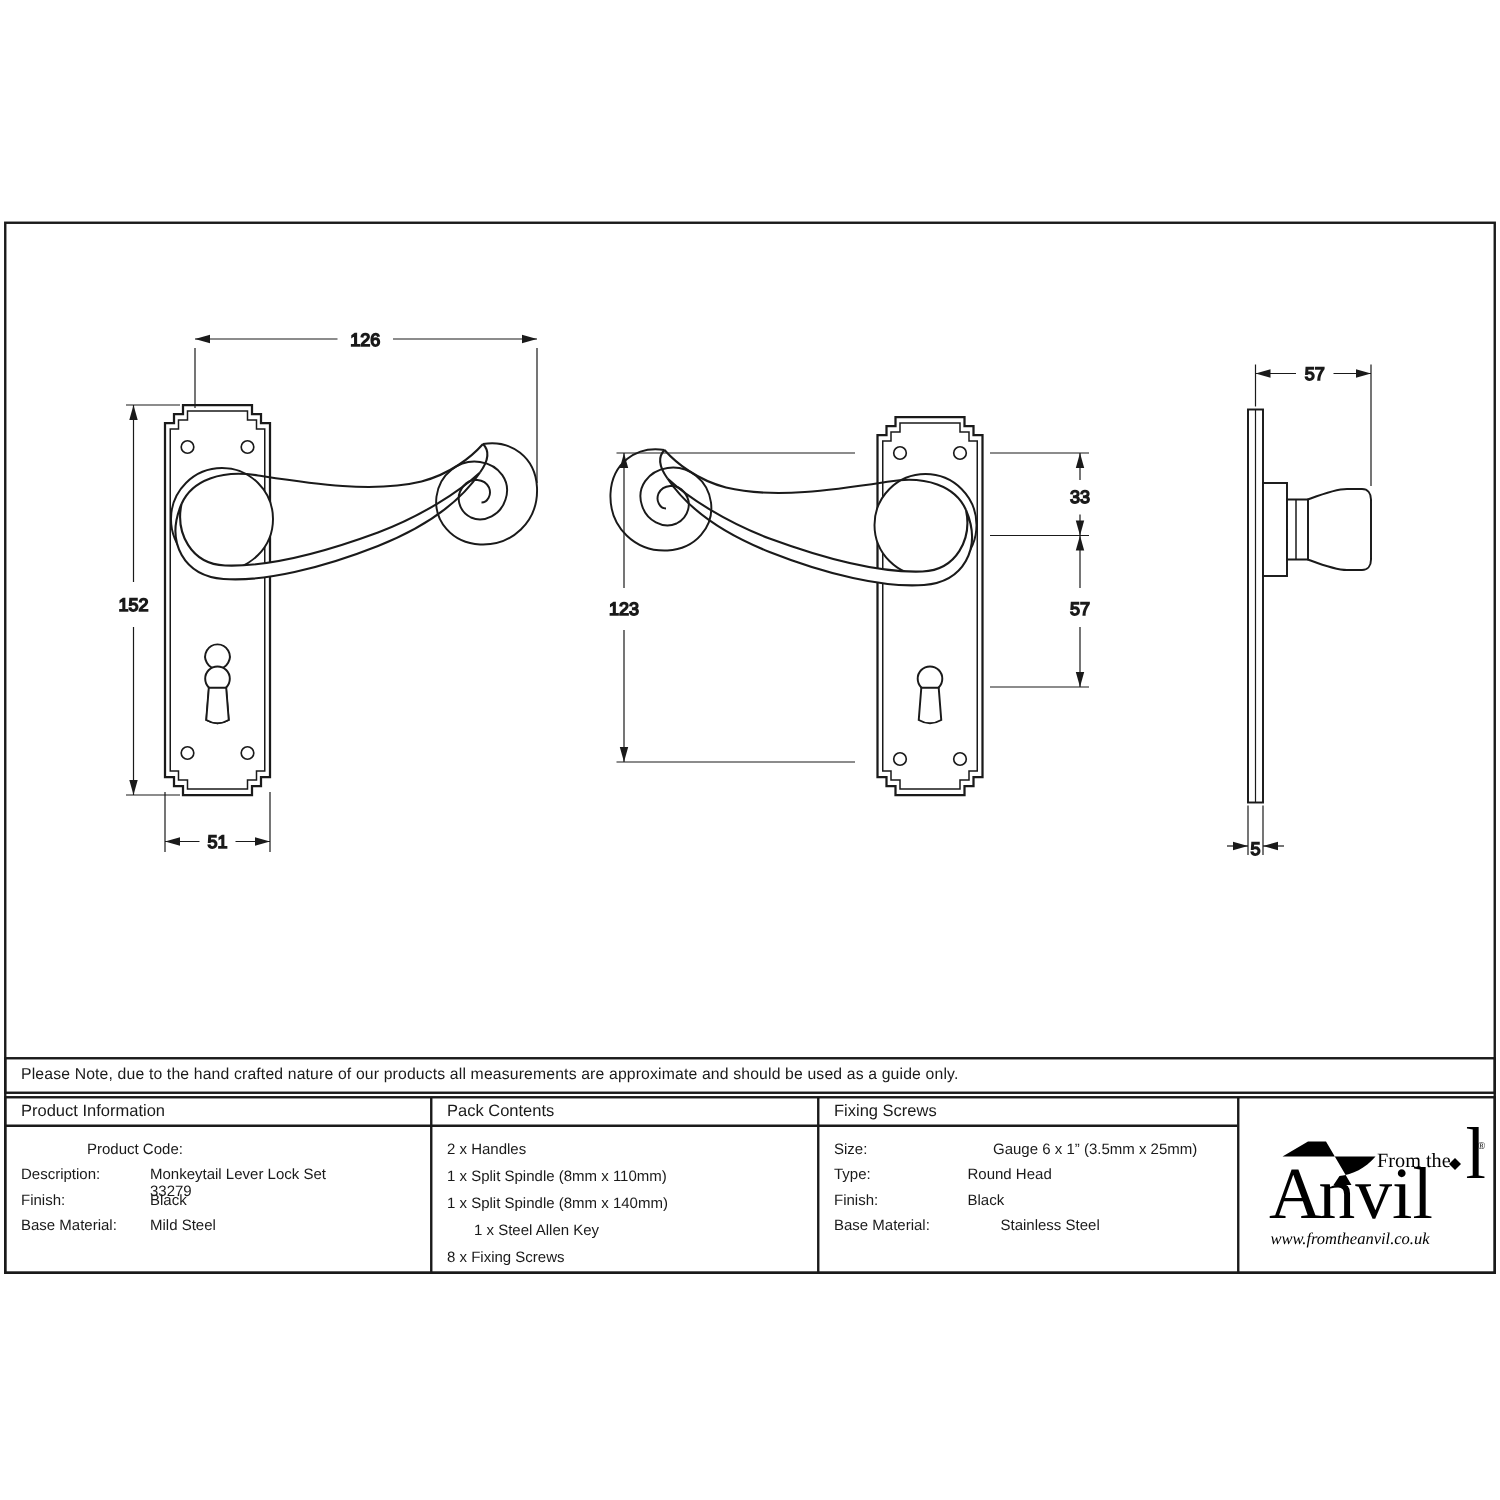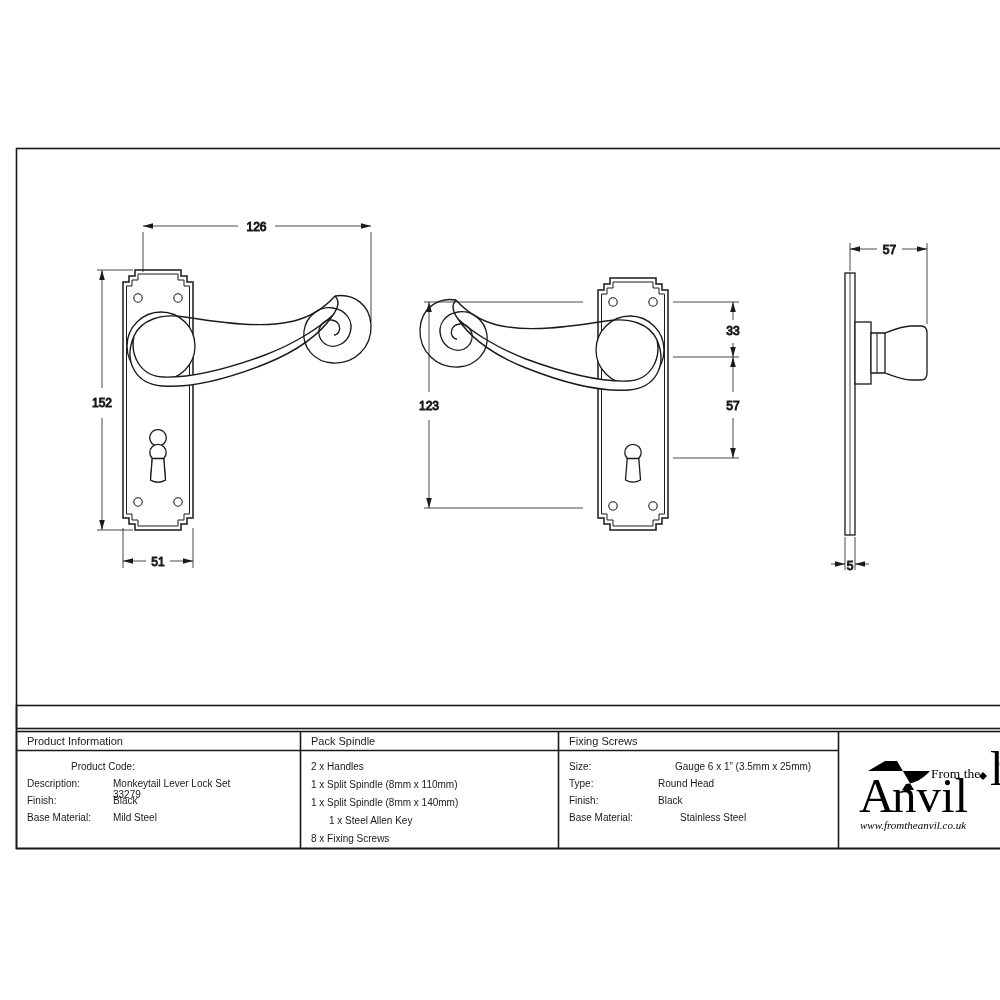--- a/index.html
+++ b/index.html
@@ -11,21 +11,21 @@
   body {
     width: 1000px;
     height: 1000px;
     font-family: "Liberation Sans", sans-serif;
     color: #1a1a1a;
     position: relative;
     overflow: hidden;
   }
   #sheet {
     position: absolute;
-    left: 13px; top: 0;
+    left: 0; top: 0;
     width: 860px;
     height: 1000px;
   }
   .svg-root {
     position: absolute;
     left: 0;
     top: 0;
     width: 1000px;
     height: 1000px;
   }
@@ -319,23 +319,24 @@
       <text class="logo-fromthe" x="918" y="778">From the</text>
 
       <path d="M 970 772 L 974 776 L 970 780 L 966 776 Z" fill="#000000"></path>
       <text class="logo-main" x="977" y="785" font-size="26">l</text>
       <text class="logo-reg" x="985" y="766">®</text>
       <text class="logo-url" x="847" y="829">www.fromtheanvil.co.uk</text>
     </g>
 
   </svg>
 
+  <div class="tbl-text note-text" style="left:14px; top:710px;">Please Note, due to the hand crafted nature of our products all measurements are approximate and should be used as a guide only.</div>
 
   <div class="tbl-text col-header" style="left:14px; top:735px;">Product Information</div>
-  <div class="tbl-text col-header" style="left:298px; top:735px;">Pack Spindle</div>
+  <div class="tbl-text col-header" style="left:298px; top:735px;">Pack Contents</div>
   <div class="tbl-text col-header" style="left:556px; top:735px;">Fixing Screws</div>
 
   <div class="tbl-text field-label" style="left:14px; top:761px;padding-left:44px;">Product Code:</div>
   <div class="tbl-text field-value" style="left:100px; top:761px;margin-top:28px;">33279</div>
 
   <div class="tbl-text field-label" style="left:14px; top:778px;">Description:</div>
   <div class="tbl-text field-value" style="left:100px; top:778px;">Monkeytail Lever Lock Set</div>
 
   <div class="tbl-text field-label" style="left:14px; top:795px;">Finish:</div>
   <div class="tbl-text field-value" style="left:100px; top:795px;">Black</div>

